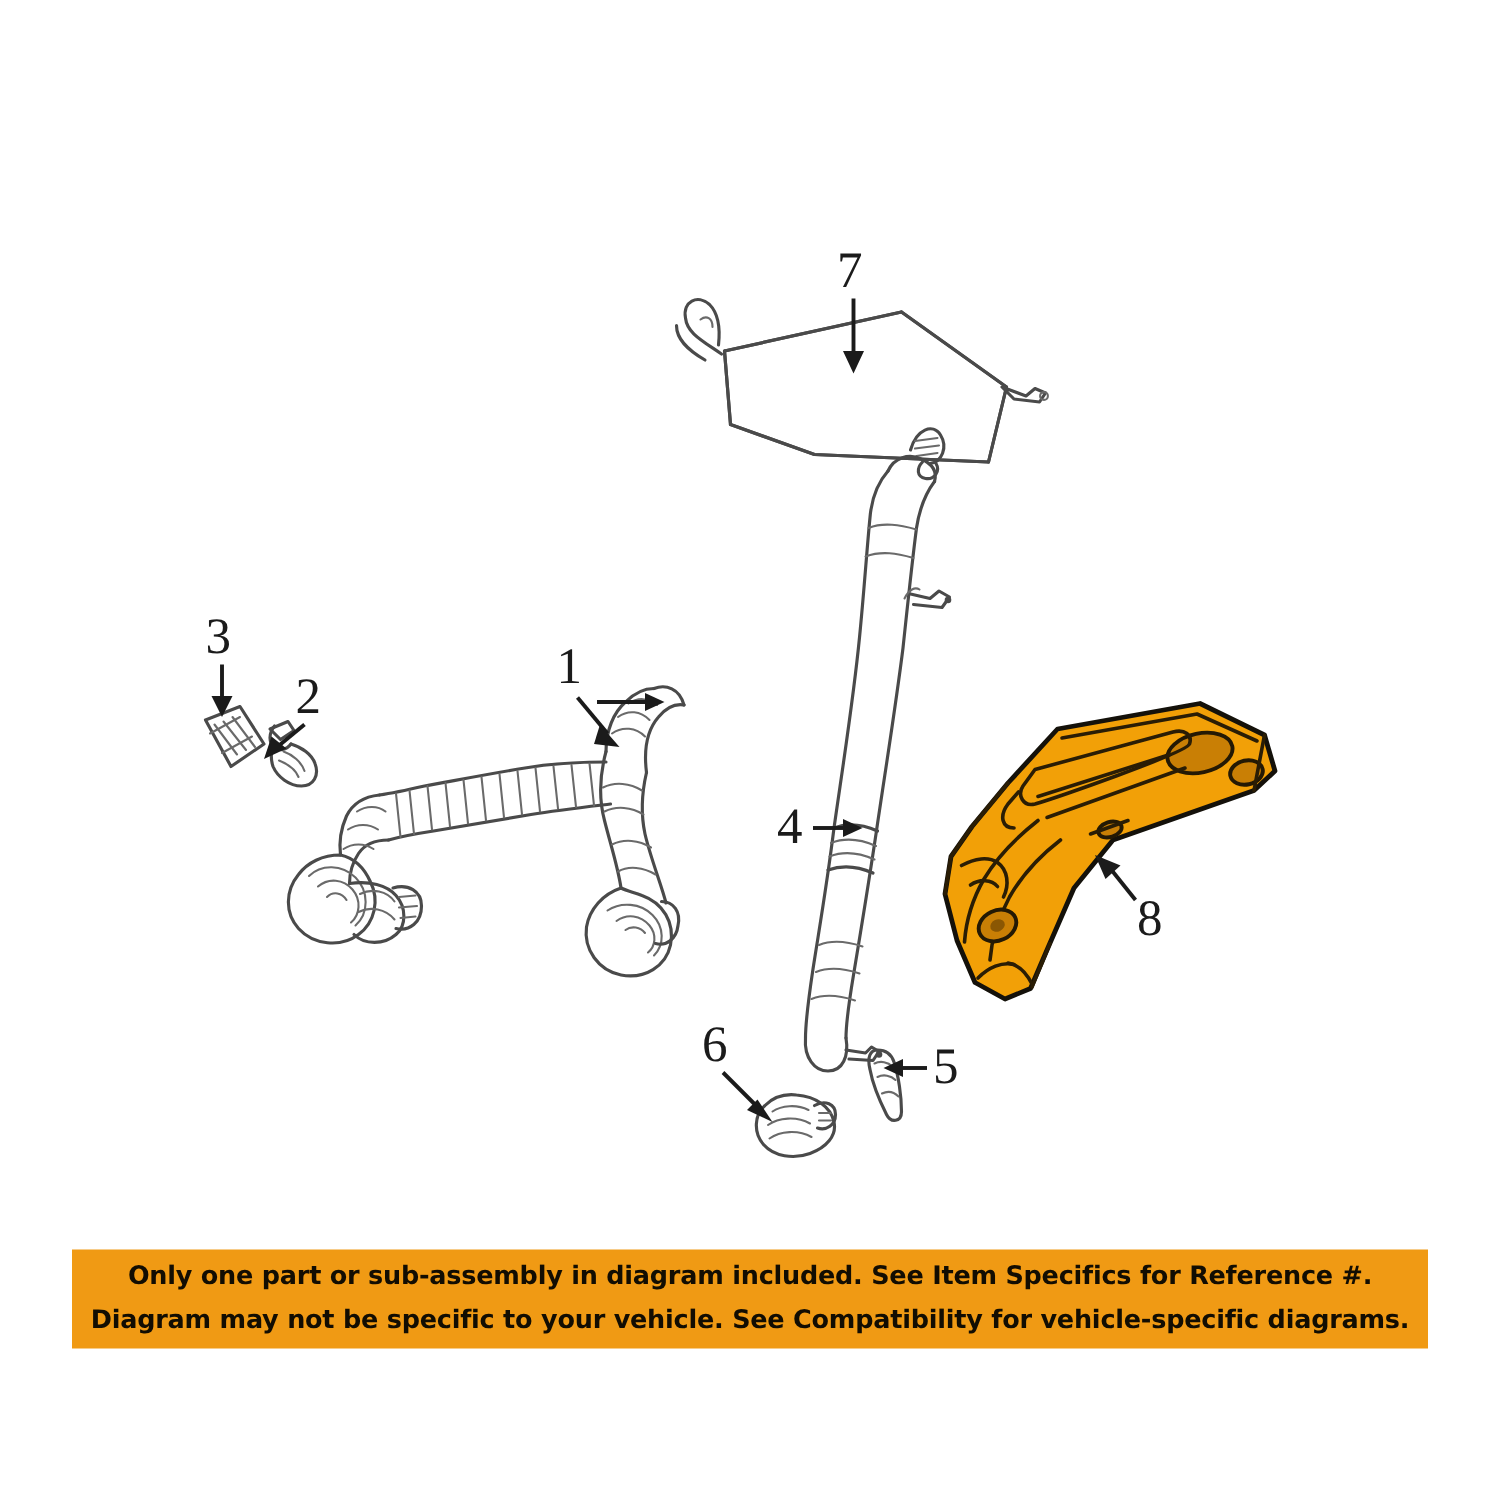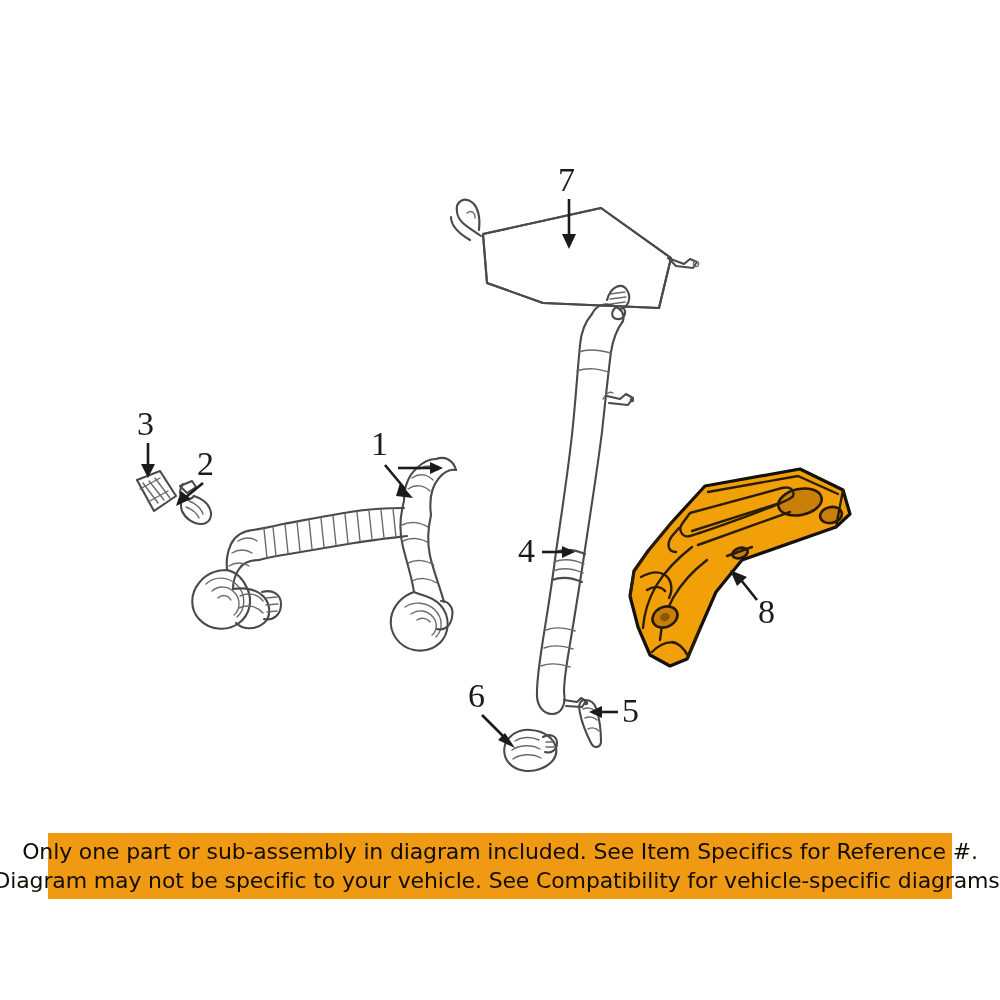--- a/index.html
+++ b/index.html
@@ -87,22 +87,22 @@
     background: #F09A14;
     box-sizing: border-box;
     display: flex;
     flex-direction: column;
     align-items: center;
     justify-content: center;
     padding: 3px 6px 4px 6px;
   }
   .notice-line {
     font-family: "DejaVu Sans", sans-serif;
-    font-weight: normal;
-    font-size: 22px;
+    font-weight: bold;
+    font-size: 17px;
     line-height: 29px;
     color: #120d02;
     white-space: nowrap;
     letter-spacing: -0.15px;
     text-align: center;
   }
 </style>
 </head>
 <body>
 

